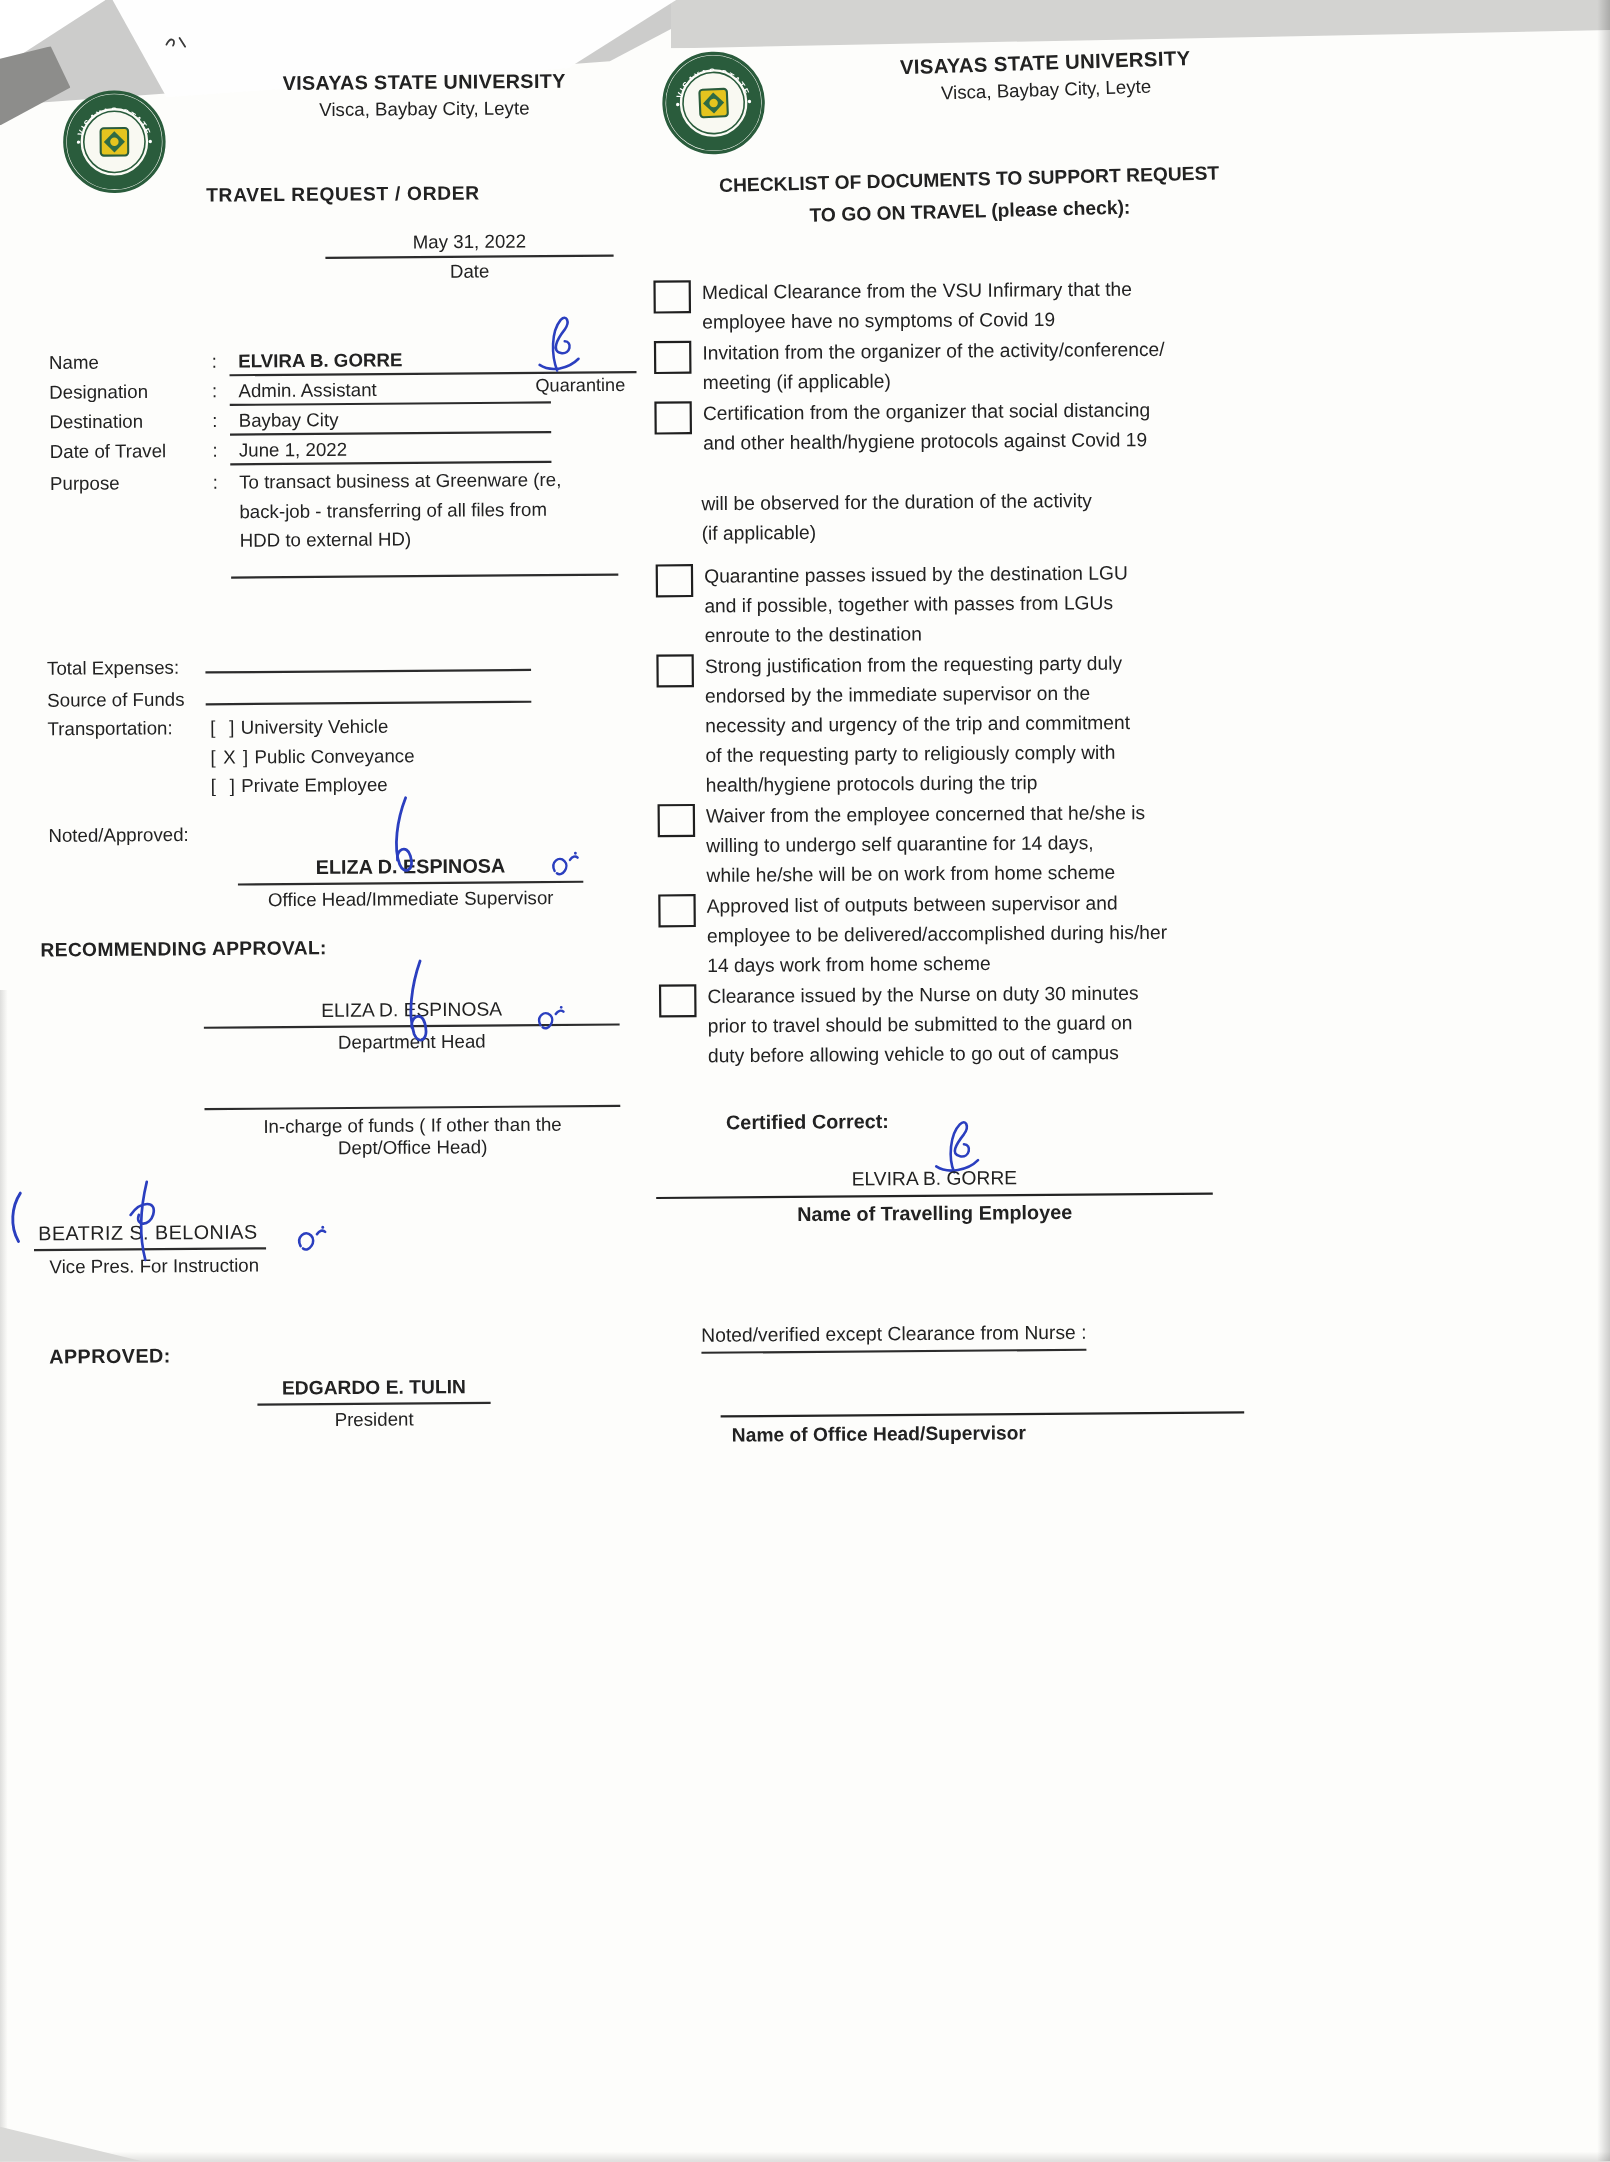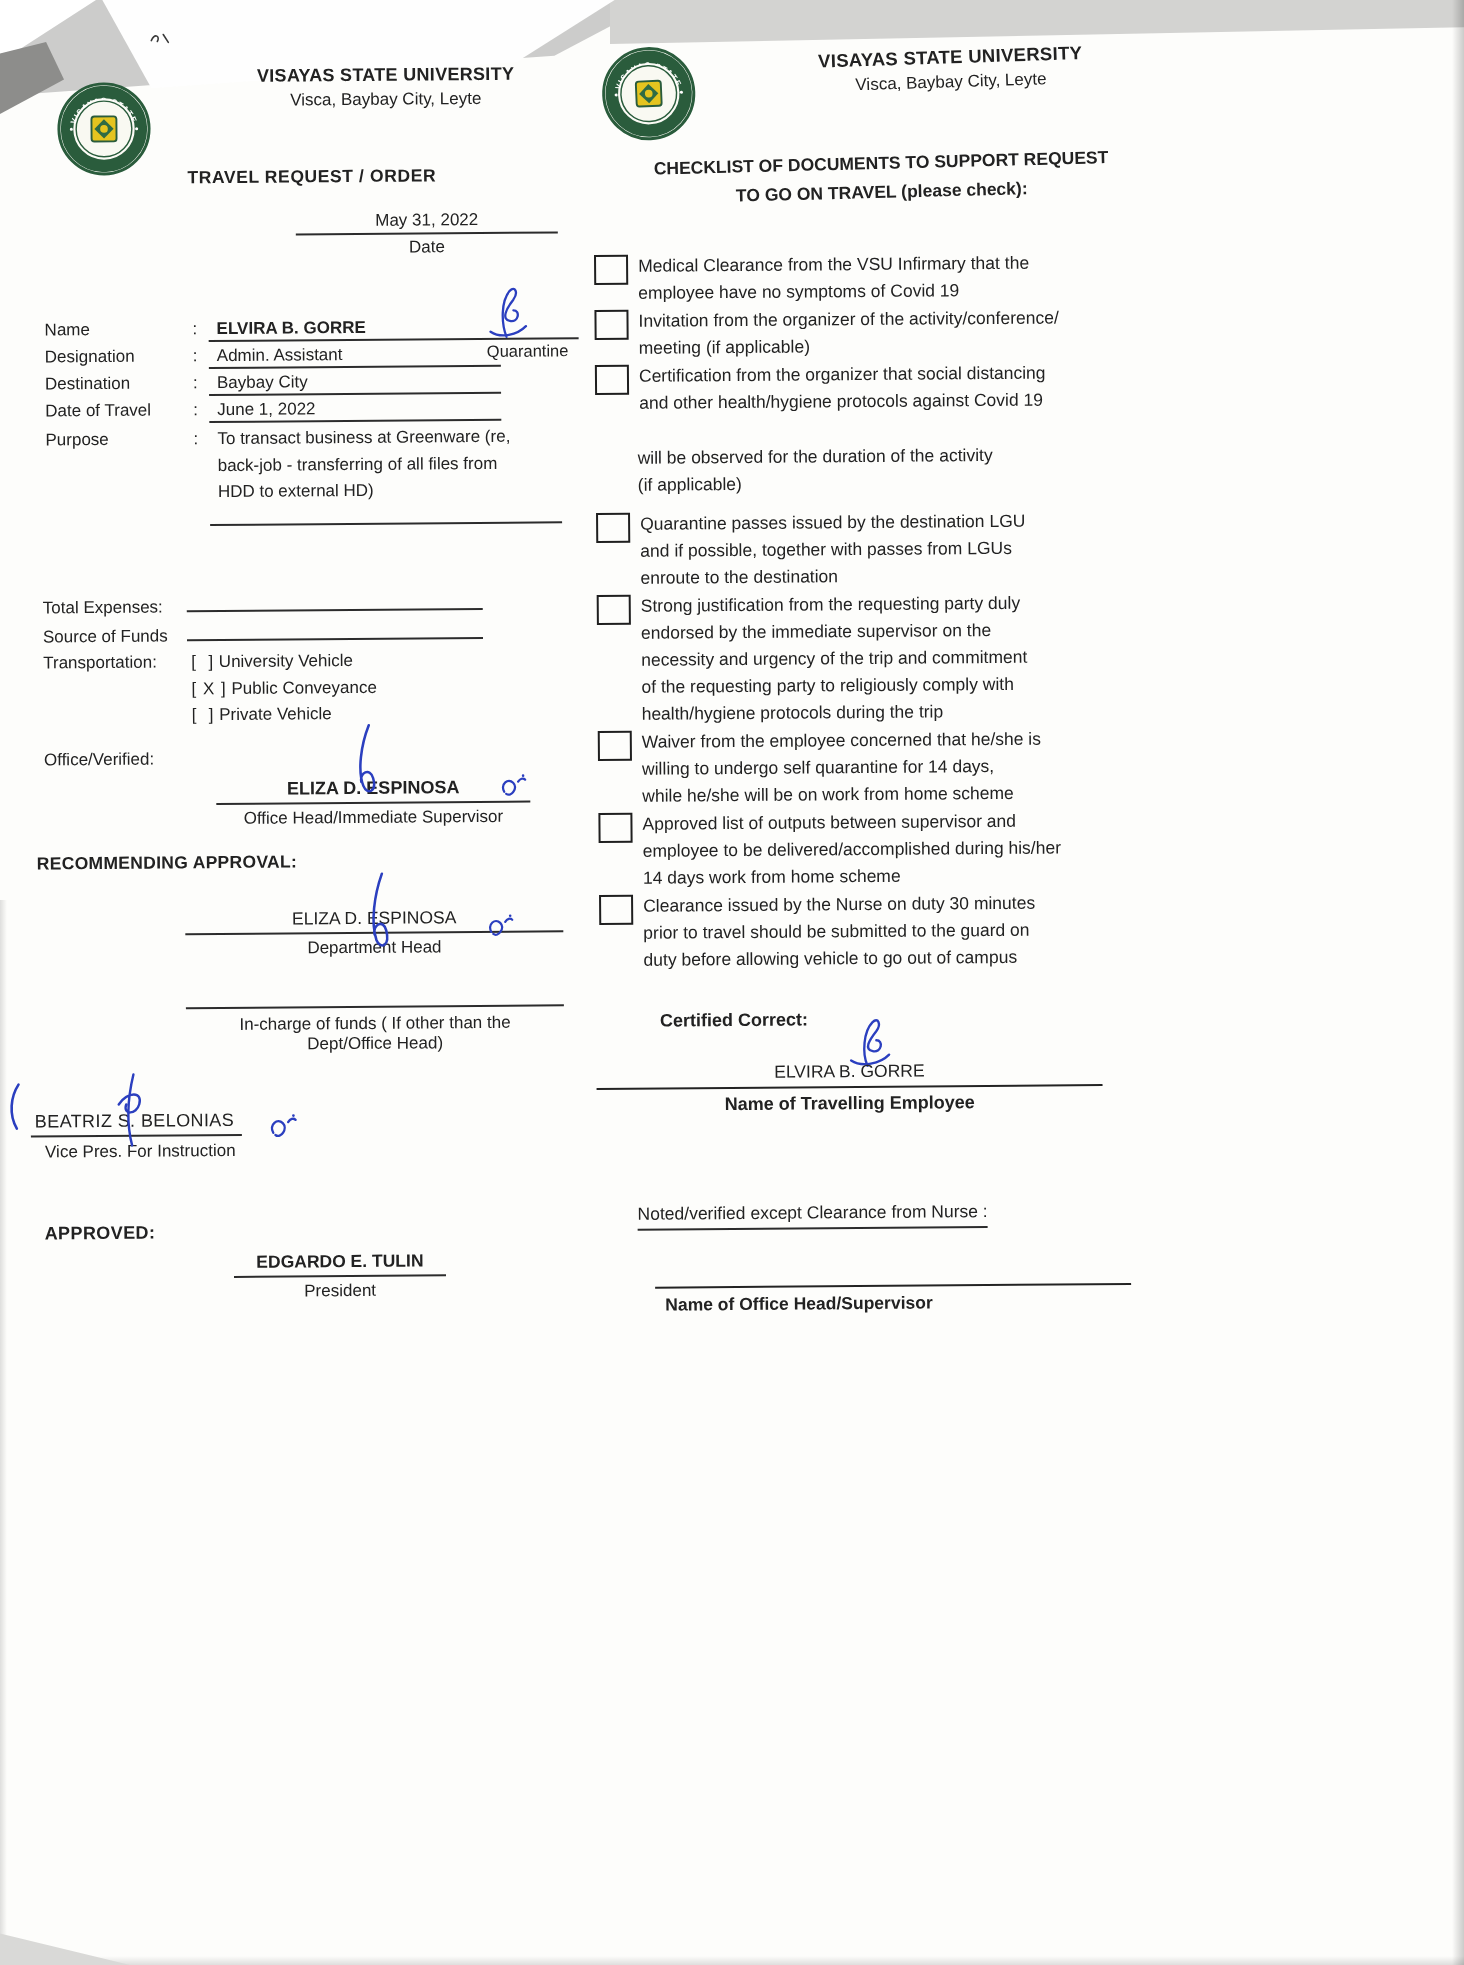--- a/index.html
+++ b/index.html
@@ -191,26 +191,26 @@
         <div class="t-opt">
           <span class="t-box">[  ]</span>
           <span>University Vehicle</span>
         </div>
         <div class="t-opt">
           <span class="t-box">[ X ]</span>
           <span>Public Conveyance</span>
         </div>
         <div class="t-opt">
           <span class="t-box">[  ]</span>
-          <span>Private Vehicle</span>
+          <span>Private Employee</span>
         </div>
       </div>
     </div>
 
-    <div class="abs" style="left:38px;top:745px;font-size:17px;">Office/Verified:</div>
+    <div class="abs" style="left:38px;top:745px;font-size:17px;">Noted/Approved:</div>
     <div class="abs sig-block" style="left:210px;top:775px;width:314px;">
       <div class="s-name bold" style="font-size:18px;">ELIZA D. ESPINOSA</div>
       <div class="s-title">Office Head/Immediate Supervisor</div>
     </div>
     <svg class="abs" style="left:322px;top:718px;" width="88" height="84" viewBox="0 0 90 85">
       <path class="ink" stroke-width="2.6" d="M42 4 C 34 24, 30 50, 36 66 C 40 76, 50 72, 46 58 C 43 47, 32 52, 34 62"></path>
     </svg>
     <svg class="abs" style="left:492px;top:772px;" width="30" height="30" viewBox="0 0 30 30">
       <path class="ink" stroke-width="2.2" d="M6 18 C 2 10, 10 4, 15 9 C 20 14, 13 24, 8 20 M 20 8 C 22 5, 25 4, 27 6"></path>
       <circle cx="25" cy="2" r="1.3" fill="#2b3fbf"></circle>

